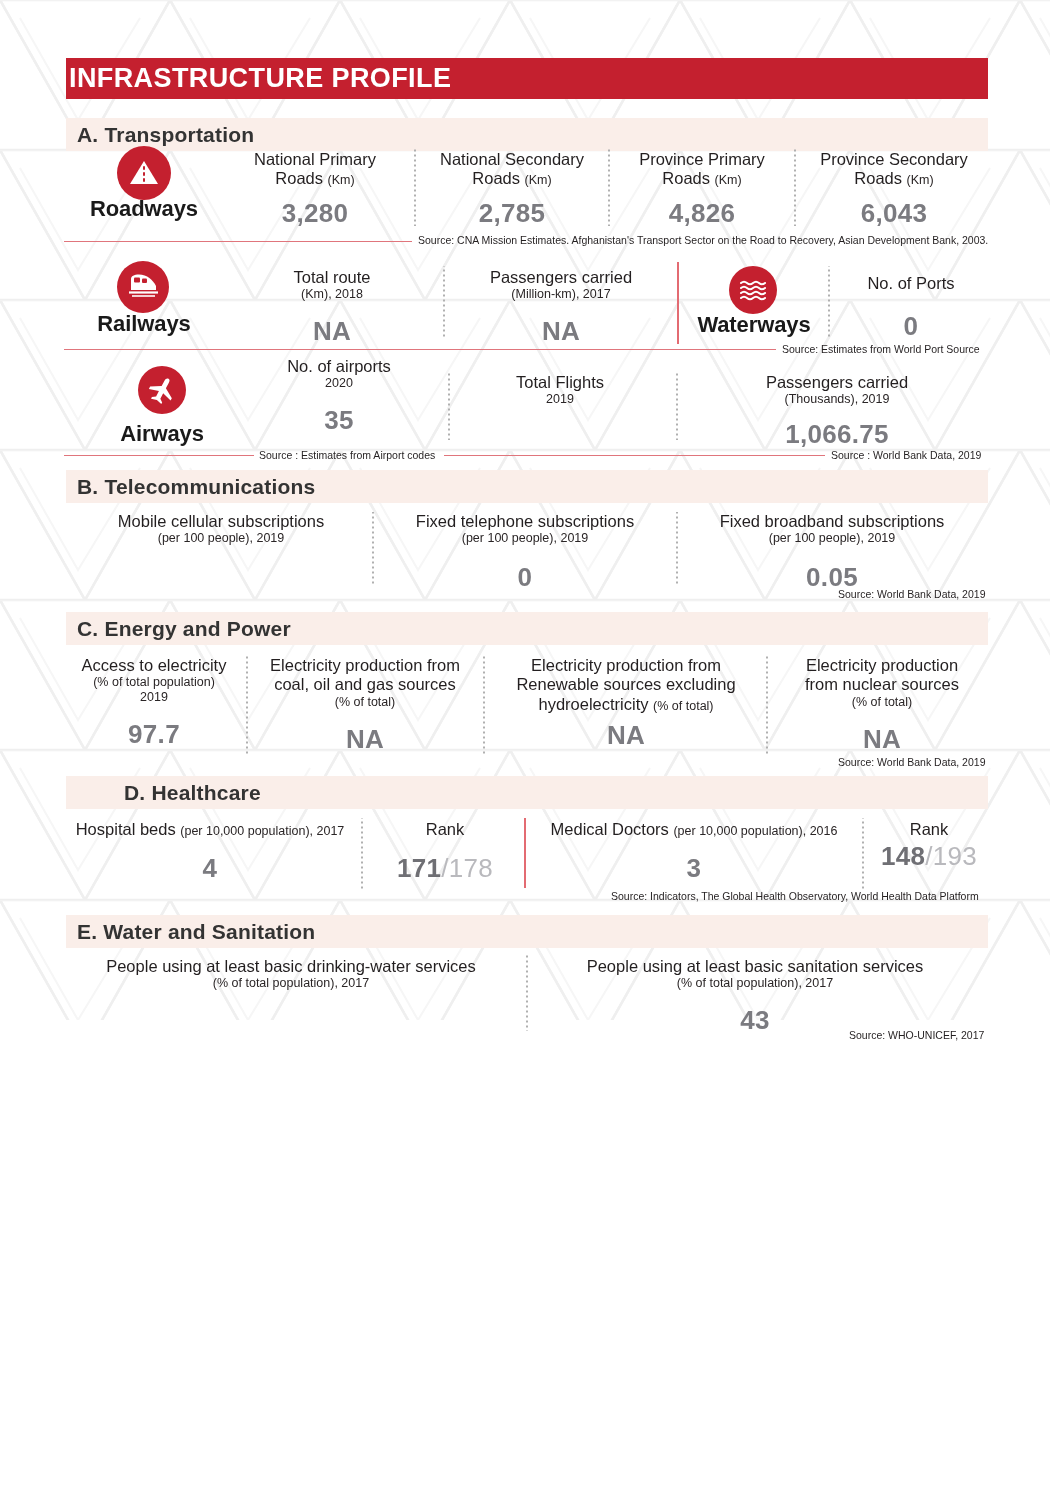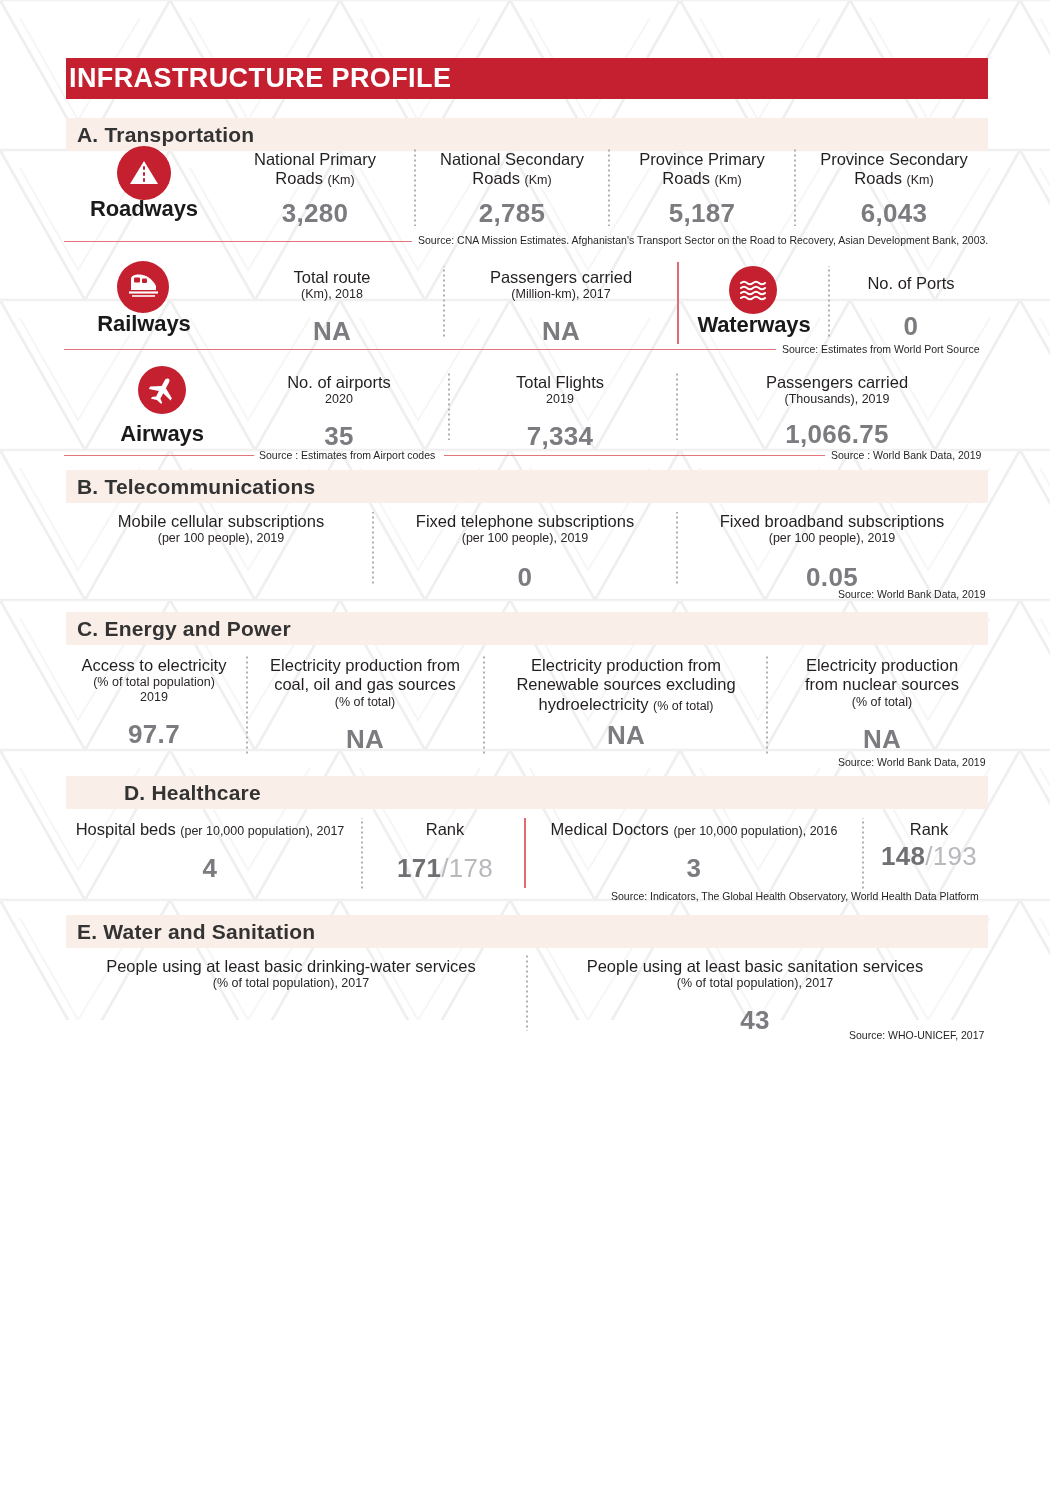--- a/index.html
+++ b/index.html
@@ -190,21 +190,21 @@
     <div class="metric-value" style="margin-top:9px;">2,785</div>
   </div>
   <div class="vdiv" style="left:608px; top:148px; height:78px;"></div>
 
   <div class="abs" style="left:614px; top:150px; width:176px;">
     <div class="metric-label">
       <span>Province Primary</span><br>
       <span>Roads</span>
       <span class="unit">(Km)</span>
     </div>
-    <div class="metric-value" style="margin-top:9px;">5,187</div>
+    <div class="metric-value" style="margin-top:9px;">4,826</div>
   </div>
   <div class="vdiv" style="left:794px; top:148px; height:78px;"></div>
 
   <div class="abs" style="left:800px; top:150px; width:188px;">
     <div class="metric-label">
       <span>Province Secondary</span><br>
       <span>Roads</span>
       <span class="unit">(Km)</span>
     </div>
     <div class="metric-value" style="margin-top:9px;">6,043</div>
@@ -260,31 +260,30 @@
   <div class="hrule" style="left:64px; top:349px; width:712px;"></div>
   <div class="source-text" style="left:782px; top:343px;">Source: Estimates from World Port Source</div>
 
   <div class="icon-circle" style="left:138px; top:366px; width:48px; height:48px;">
     <svg width="34" height="34" viewBox="0 0 34 34">
       <path d="M17.5 4 C19 4 19.6 5.2 19.6 7.6 L19.6 13.6 L29.5 19.6 L29.5 22.2 L19.6 19.4 L19.6 25.4 L23 28 L23 29.8 L17.2 28.3 L11.4 29.8 L11.4 28 L14.8 25.4 L14.8 19.4 L4.9 22.2 L4.9 19.6 L14.8 13.6 L14.8 7.6 C14.8 5.2 15.9 4 17.5 4 Z" fill="#ffffff" transform="rotate(28 17 17)"></path>
     </svg>
   </div>
   <div class="abs mode-name" style="left:80px; top:421px; width:164px;">Airways</div>
 
-  <div class="abs" style="left:238px; top:373px; width:202px;">
+  <div class="abs" style="left:238px; top:357px; width:202px;">
     <div class="metric-label">No. of airports</div>
     <div class="metric-sub">2020</div>
     <div class="metric-value" style="margin-top:14px;">35</div>
   </div>
   <div class="vdiv" style="left:448px; top:372px; height:68px;"></div>
 
   <div class="abs" style="left:455px; top:373px; width:210px;">
     <div class="metric-label">Total Flights</div>
     <div class="metric-sub">2019</div>
-    <div class="metric-value" style="margin-top:14px;">7,334</div>
   </div>
   <div class="vdiv" style="left:676px; top:372px; height:68px;"></div>
 
   <div class="abs" style="left:686px; top:373px; width:302px;">
     <div class="metric-label">Passengers carried</div>
     <div class="metric-sub">(Thousands), 2019</div>
     <div class="metric-value" style="margin-top:12px;">1,066.75</div>
   </div>
 
   <div class="hrule" style="left:64px; top:455px; width:190px;"></div>

